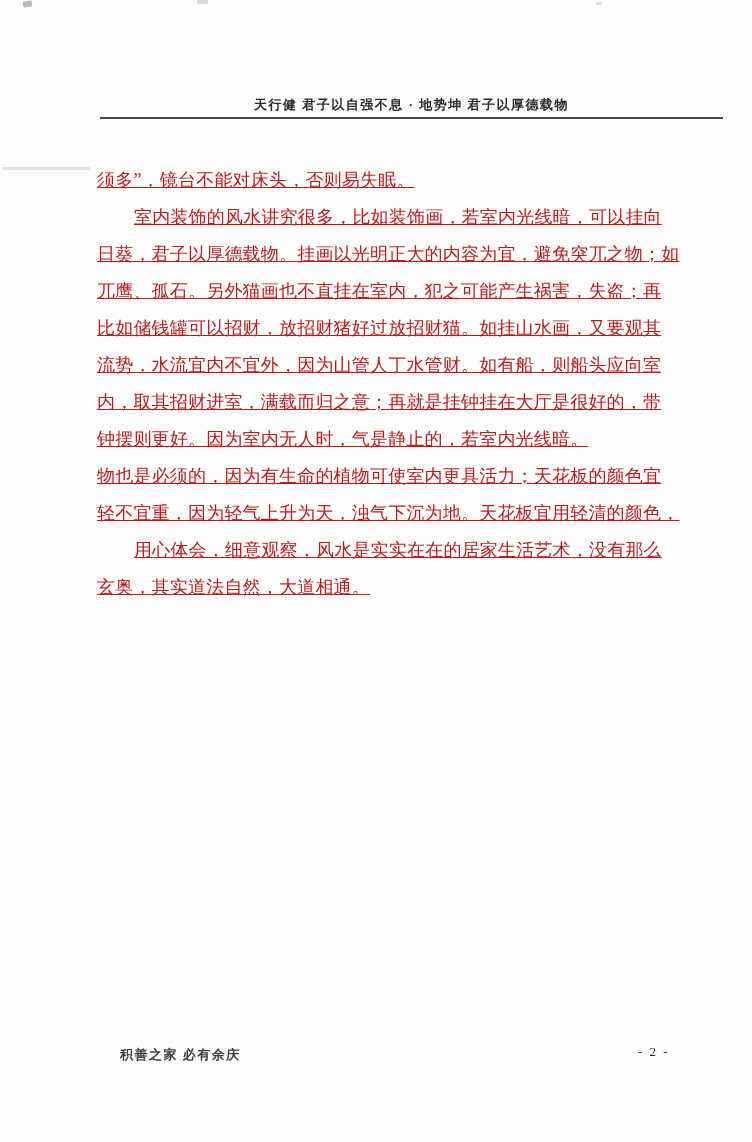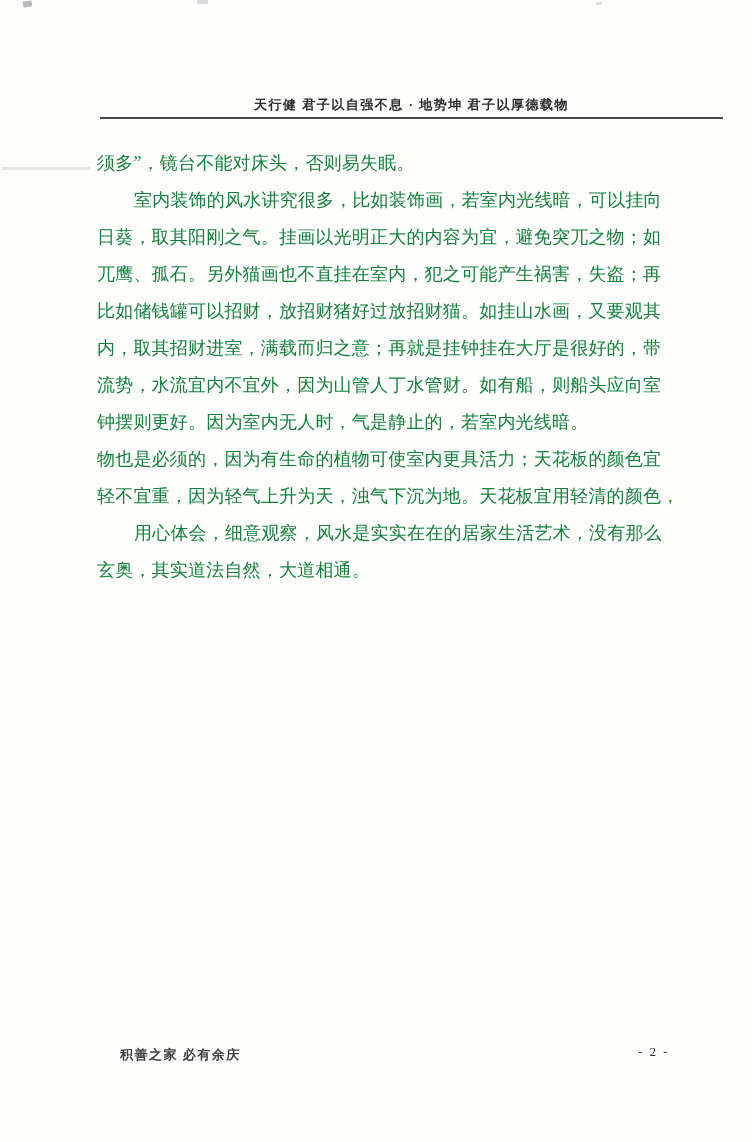--- a/index.html
+++ b/index.html
@@ -39,23 +39,24 @@
     margin-bottom: 4px;
   }
   .rule {
     height: 0;
     border-top: 2px solid #4a4a4a;
   }
 
   
   .bodytext {
     position: absolute;
-    left: 97px; top: 145px;
+    left: 97px; top: 162px;
     width: 562px;
-    color: #15803d;
+    color: #b91c1c;
+    text-decoration: underline;
   }
   .line {
     height: 37px;
     line-height: 37px;
     font-size: 18px;
     letter-spacing: 0.2px;
     text-align: justify;
     text-align-last: justify;
     white-space: nowrap;
   }
@@ -90,25 +91,25 @@
   <div class="artifact a4"></div>
 
   <header class="header">
     <div class="motto">天行健 君子以自强不息 · 地势坤 君子以厚德载物</div>
     <div class="rule"></div>
   </header>
 
   <main class="bodytext">
     <div class="line para-end">须多”，镜台不能对床头，否则易失眠。</div>
     <div class="line indent">室内装饰的风水讲究很多，比如装饰画，若室内光线暗，可以挂向</div>
-    <div class="line">日葵，取其阳刚之气。挂画以光明正大的内容为宜，避免突兀之物；如</div>
+    <div class="line">日葵，君子以厚德载物。挂画以光明正大的内容为宜，避免突兀之物；如</div>
     <div class="line">兀鹰、孤石。另外猫画也不直挂在室内，犯之可能产生祸害，失盗；再</div>
     <div class="line">比如储钱罐可以招财，放招财猪好过放招财猫。如挂山水画，又要观其</div>
+    <div class="line">流势，水流宜内不宜外，因为山管人丁水管财。如有船，则船头应向室</div>
     <div class="line">内，取其招财进室，满载而归之意；再就是挂钟挂在大厅是很好的，带</div>
-    <div class="line">流势，水流宜内不宜外，因为山管人丁水管财。如有船，则船头应向室</div>
     <div class="line para-end">钟摆则更好。因为室内无人时，气是静止的，若室内光线暗。</div>
     <div class="line">物也是必须的，因为有生命的植物可使室内更具活力；天花板的颜色宜</div>
     <div class="line">轻不宜重，因为轻气上升为天，浊气下沉为地。天花板宜用轻清的颜色，</div>
     <div class="line indent">用心体会，细意观察，风水是实实在在的居家生活艺术，没有那么</div>
     <div class="line para-end">玄奥，其实道法自然，大道相通。</div>
   </main>
 
   <footer>
     <div class="footer-left">积善之家 必有余庆</div>
     <div class="footer-right">- 2 -</div>

